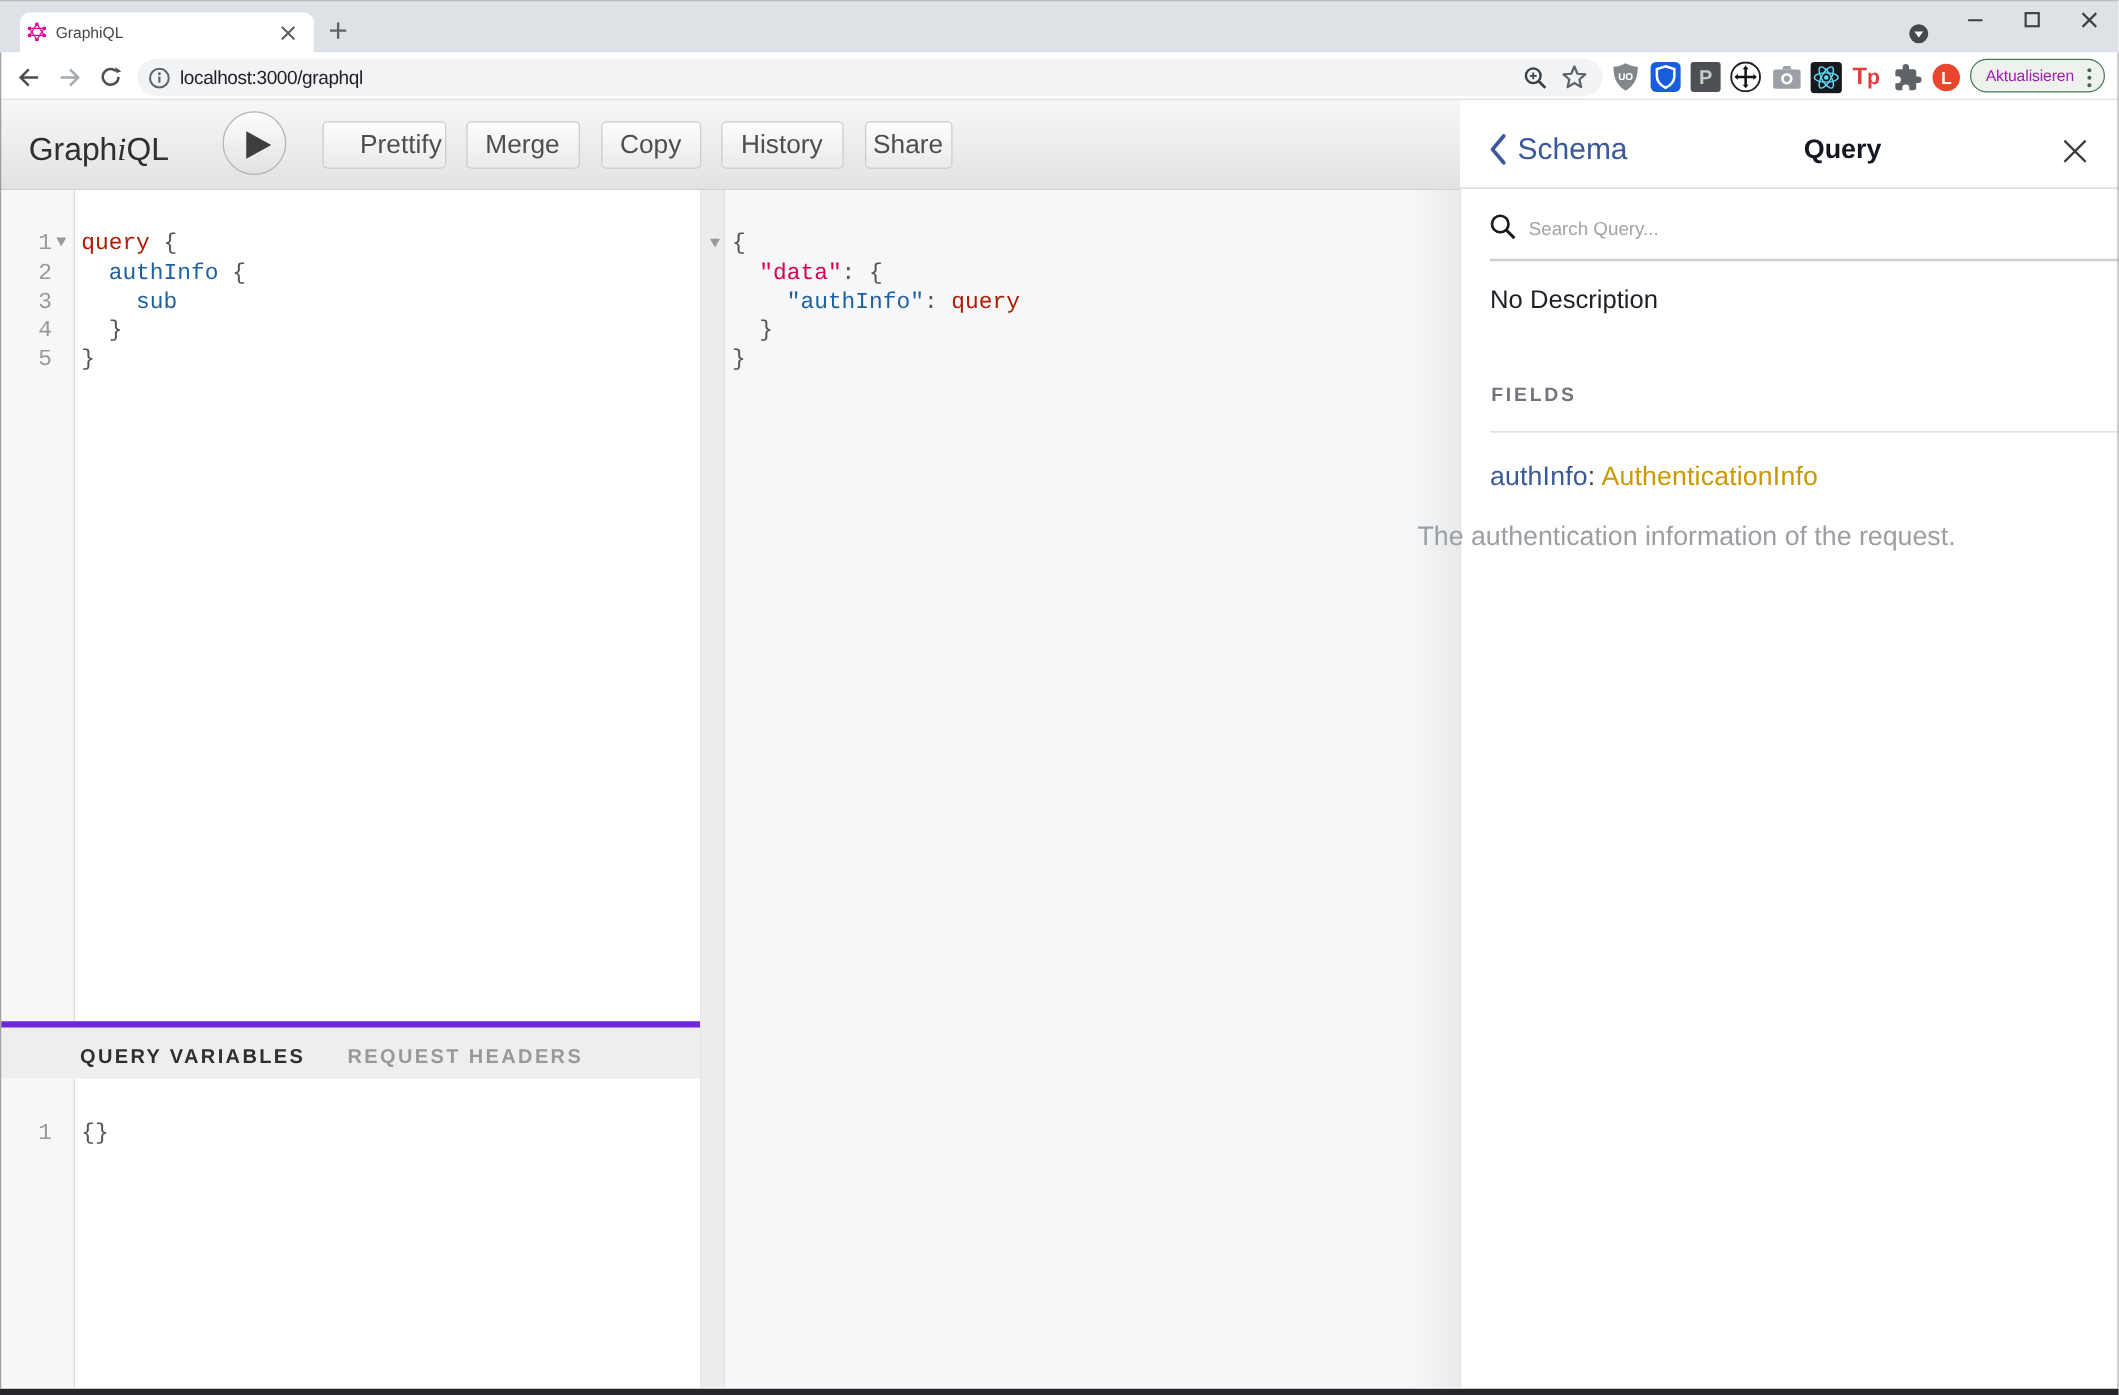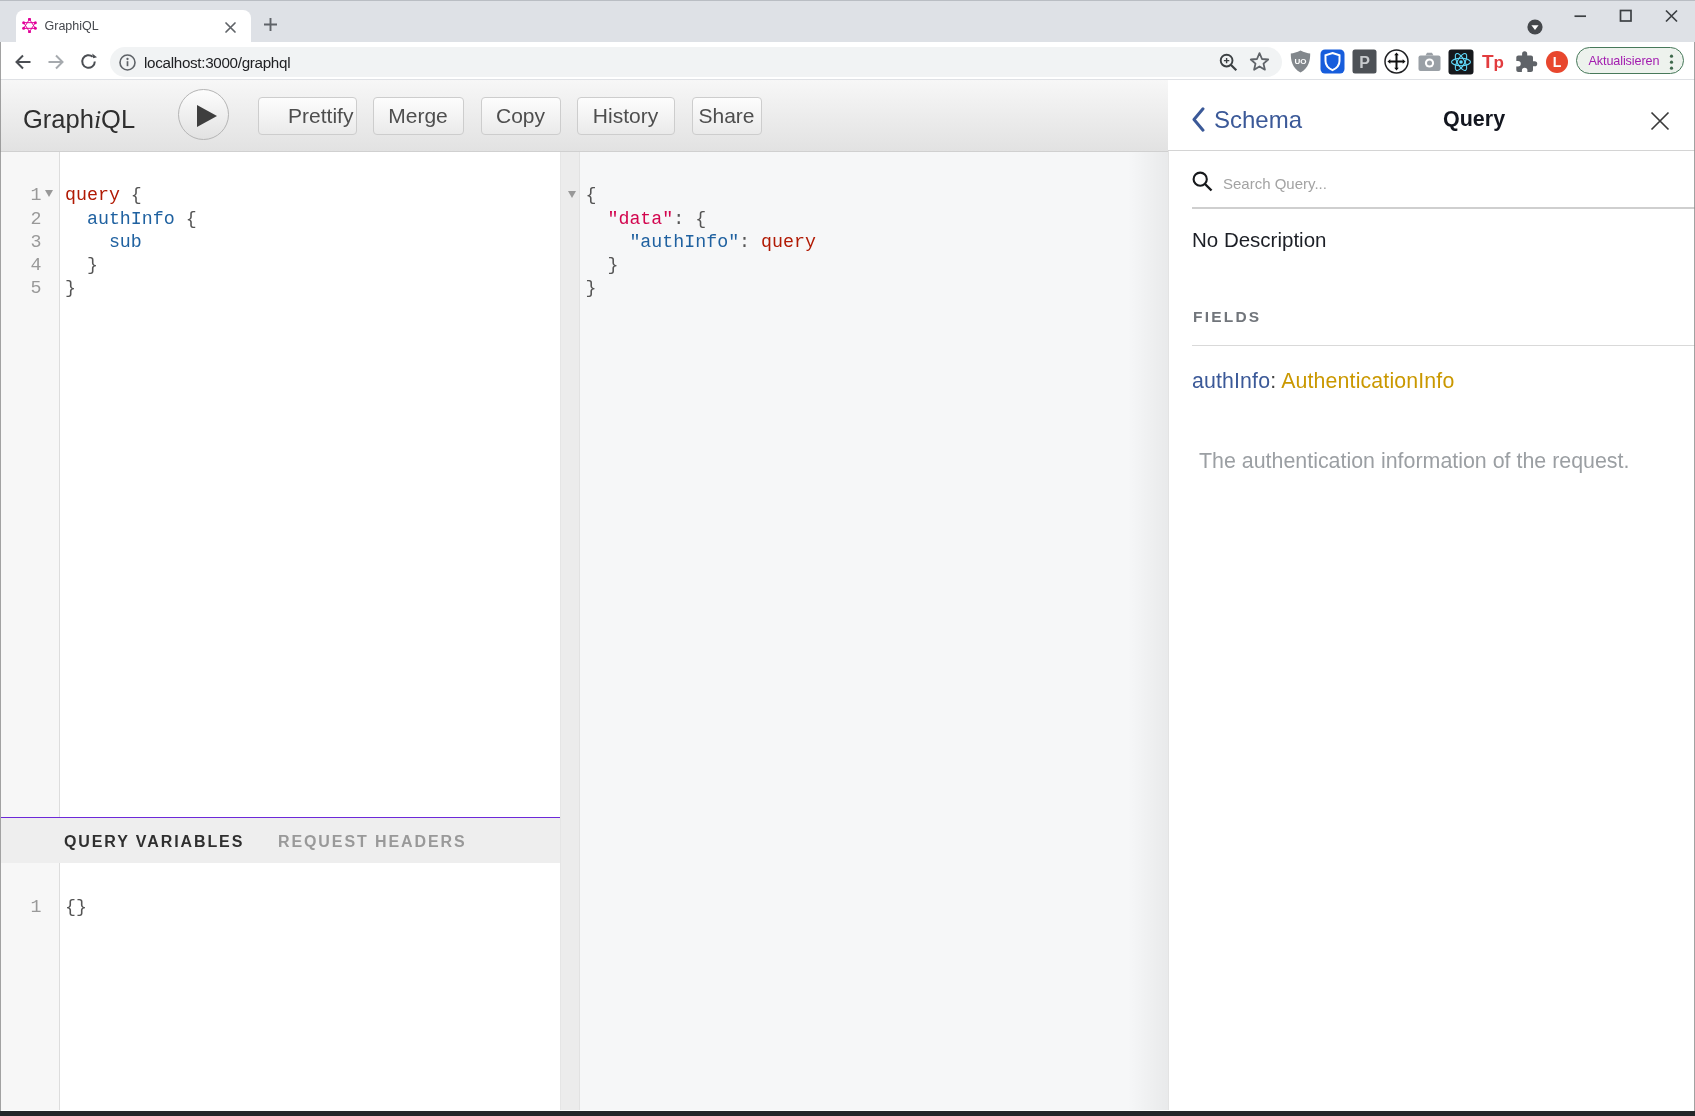--- a/index.html
+++ b/index.html
@@ -23,21 +23,21 @@
   #play .tri{left:18px;top:15px;width:0;height:0;border-left:20px solid #3e3e3e;
         border-top:11px solid transparent;border-bottom:11px solid transparent;}
   .tbtn{top:96.5px;height:38px;box-sizing:border-box;border:1px solid #cdcdcd;border-radius:4px;
         background:linear-gradient(#fdfdfd,#eaeaea);color:#4e4e4e;font-size:21px;
         text-align:center;line-height:35px;}
   
   .mono{font-family:"Liberation Mono",monospace;font-size:18.3px;line-height:23.2px;white-space:pre;}
   #code{left:0;top:0;width:1695px;height:1110px;z-index:5;pointer-events:none;}
   #qpane{left:1px;top:152px;width:559px;height:665px;background:#fff;}
   #qgutter{left:1px;top:152px;width:58px;height:665px;background:#f7f7f7;border-right:1px solid #ddd;}
-  #vtitlebar{left:1px;top:817px;width:559px;height:46px;background:#eeeeee;border-top:1px solid #6d28d9;box-sizing:border-box;}
+  #vtitlebar{left:1px;top:817px;width:559px;height:46px;background:#eeeeee;border-top:5px solid #6d28d9;box-sizing:border-box;}
   #vtitlebar .t1{left:63px;top:0;height:45px;line-height:47px;font-size:16px;font-weight:bold;letter-spacing:1.9px;color:#2f2f2f;}
   #vtitlebar .t2{left:277px;top:0;height:45px;line-height:47px;font-size:16px;font-weight:bold;letter-spacing:1.9px;color:#999;}
   #vpane{left:1px;top:863px;width:559px;height:247px;background:#fff;}
   #vgutter{left:1px;top:863px;width:58px;height:247px;background:#f7f7f7;border-right:1px solid #ddd;}
   #divider{left:560px;top:152px;width:20px;height:958px;background:#ececec;
            border-left:1px solid #e5e5e5;border-right:1px solid #e2e2e2;box-sizing:border-box;}
   #rpane{left:580px;top:152px;width:588px;height:958px;background:#f6f7f8;}
   #rshadow{left:1128px;top:152px;width:40px;height:958px;
            background:linear-gradient(to right,rgba(0,0,0,0),rgba(0,0,0,0.055));}
   .lnum{width:41.5px;text-align:right;color:#999;}
@@ -50,21 +50,21 @@
   #docs{left:1168px;top:80px;width:527px;height:1030px;background:#fff;border-left:1px solid #e3e3e3;box-sizing:border-box;}
   #dochead{left:1168px;top:80px;width:527px;height:71px;border-bottom:1px solid #d4d4d4;box-sizing:border-box;background:#fff;}
   #schema{left:1214px;top:83px;height:71px;line-height:73px;font-size:24px;color:#3B5998;}
   #doctitle{left:1443px;top:82.5px;height:71px;line-height:73px;font-size:21.5px;font-weight:bold;color:#13161f;}
   #searchph{left:1223px;top:171px;height:26px;line-height:26px;font-size:15px;color:#a3a3a3;}
   #searchline{left:1192px;top:207px;width:503px;height:2px;background:#cfcfcf;}
   #nodesc{left:1192px;top:227px;height:26px;line-height:26px;font-size:20.5px;color:#1c1f26;}
   #fields{left:1193px;top:306px;height:22px;line-height:22px;font-size:15.5px;font-weight:bold;letter-spacing:2.2px;color:#71757b;}
   #fieldline{left:1192px;top:345px;width:503px;height:1px;background:#d9d9d9;}
   #frow{left:1192px;top:368px;height:27px;line-height:27px;font-size:21.3px;letter-spacing:0.15px;}
-  #fdesc{left:1199px;top:415px;height:28px;line-height:28px;font-size:21.4px;color:#9b9fa3;margin-top:32px;}
+  #fdesc{left:1134px;top:415px;height:28px;line-height:28px;font-size:21.4px;color:#9b9fa3;}
   #bottombar{left:0;top:1111px;width:1695px;height:5px;background:#242629;}
   .edge{width:1px;background:#8b8b8b;opacity:.8;}
 </style>
 </head>
 <body>
 <div id="app">
 
   <div class="abs" id="tabstrip">
     <div class="abs topedge"></div>
     <div class="abs" id="tab">

